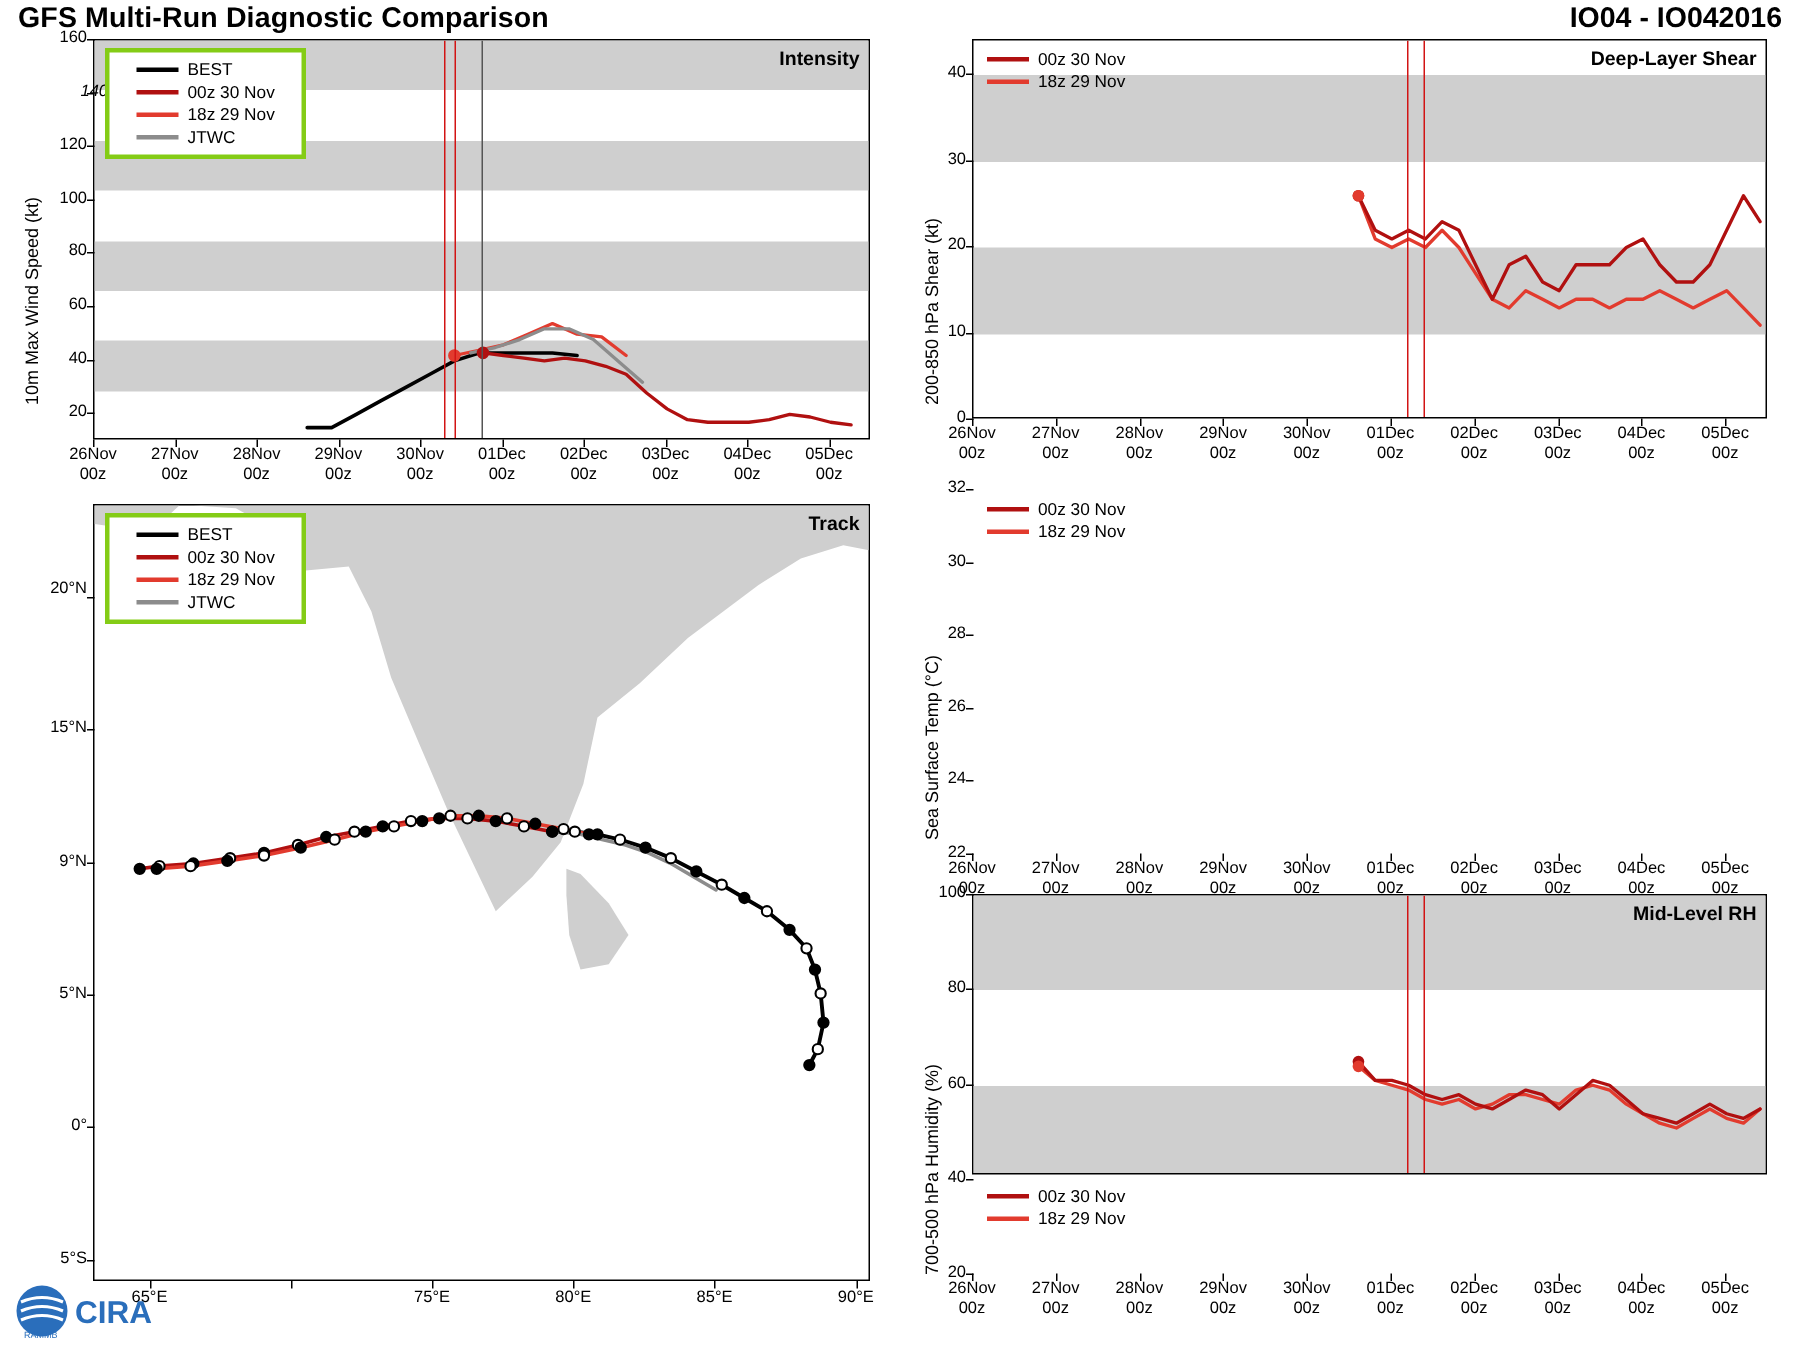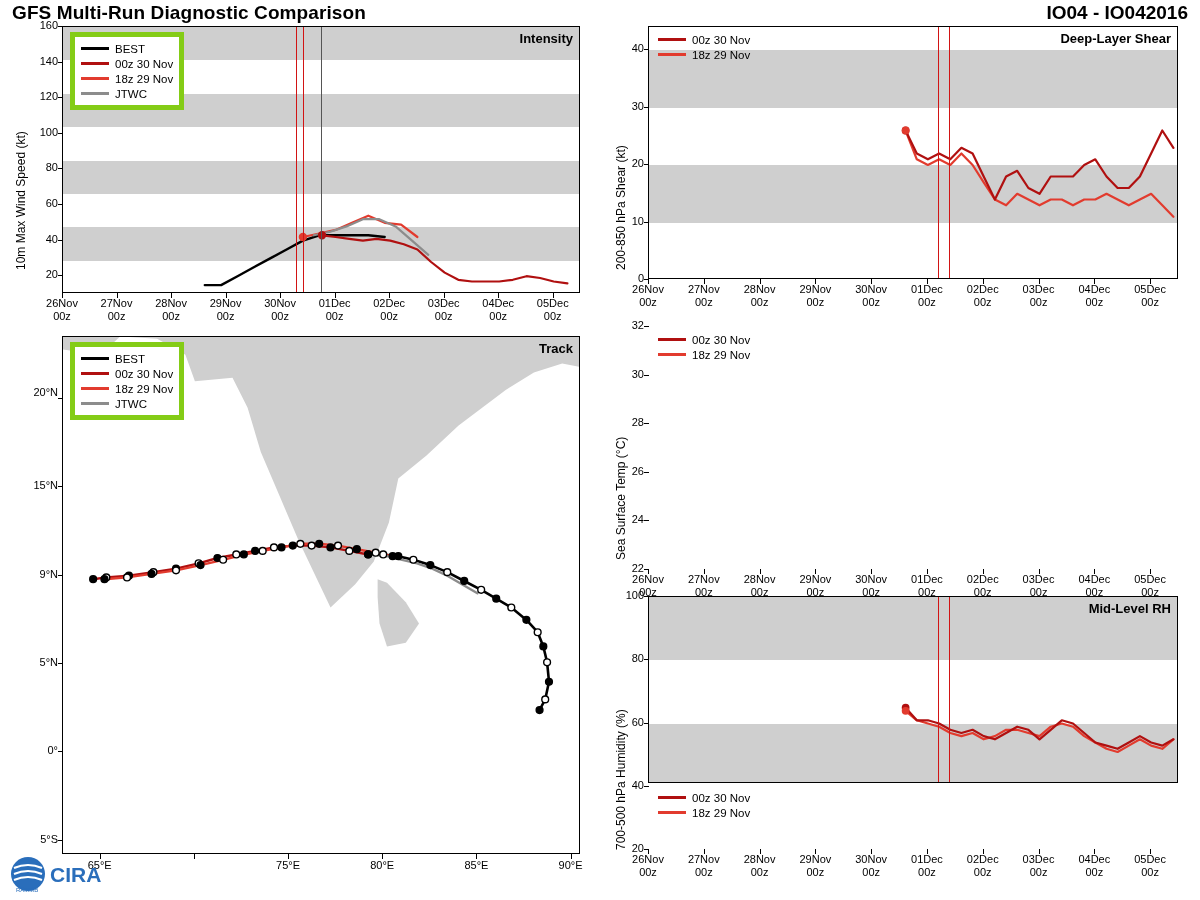--- a/index.html
+++ b/index.html
@@ -7,21 +7,21 @@
   .root{position:absolute;inset:0;}
 
   .hdr-left{position:absolute;left:12px;top:2px;font-size:19px;font-weight:bold;letter-spacing:.1px;}
   .hdr-right{position:absolute;right:12px;top:2px;font-size:19px;font-weight:bold;}
 
   .panel{position:absolute;box-sizing:border-box;}
   .plot{position:absolute;box-sizing:border-box;border:1px solid #000;background:#fff;overflow:hidden;}
   .band{position:absolute;left:0;right:0;background:#cfcfcf;}
   .ptitle{position:absolute;right:6px;top:4px;font-size:13px;font-weight:bold;color:#000;z-index:6;}
 
-  .legend{position:absolute;z-index:7;background:#fff;border:5px solid #84cc16;padding:4px 6px;}
+  .legend{position:absolute;z-index:7;background:#fff;border:3px solid #84cc16;padding:4px 18px;}
   .legend.nobox{border:none;background:transparent;padding:0;}
   .lrow{display:flex;align-items:center;height:15px;}
   .lline{width:28px;height:0;border-top-width:3px;border-top-style:solid;margin-right:6px;}
   .ltext{font-size:11.5px;}
 
   .xlab{position:absolute;font-size:11px;text-align:center;white-space:pre;line-height:13px;}
   .ylab{position:absolute;font-size:11px;text-align:right;white-space:nowrap;}
   .axtitle{position:absolute;font-size:12px;transform-origin:0 0;white-space:nowrap;}
 
   .vline{position:absolute;top:0;bottom:0;width:1px;z-index:5;}
@@ -87,21 +87,21 @@
         <div class="ylab" style="left: 22px; width: 36px; top: 212.6px;">40</div>
         <div class="tick" style="left: 58px; top: 219.6px; width: 5px; height: 1px;"></div>
         <div class="ylab" style="left: 22px; width: 36px; top: 177px;">60</div>
         <div class="tick" style="left: 58px; top: 184px; width: 5px; height: 1px;"></div>
         <div class="ylab" style="left: 22px; width: 36px; top: 141.4px;">80</div>
         <div class="tick" style="left: 58px; top: 148.4px; width: 5px; height: 1px;"></div>
         <div class="ylab" style="left: 22px; width: 36px; top: 105.8px;">100</div>
         <div class="tick" style="left: 58px; top: 112.8px; width: 5px; height: 1px;"></div>
         <div class="ylab" style="left: 22px; width: 36px; top: 70.2px;">120</div>
         <div class="tick" style="left: 58px; top: 77.2px; width: 5px; height: 1px;"></div>
-        <div class="ylab" style="left: 22px; width: 36px; top: 34.6px;">140</div>
+        <div class="ylab" style="left: 36px; width: 36px; top: 34.6px; font-style: italic;">140</div>
         <div class="tick" style="left: 58px; top: 41.6px; width: 5px; height: 1px;"></div>
         <div class="ylab" style="left: 22px; width: 36px; top: -1px;">160</div>
         <div class="tick" style="left: 58px; top: 6px; width: 5px; height: 1px;"></div>
       </div>
     <div id="intensityXTicks">
         <div class="xlab" style="left: 32px; width: 60px; top: 277px;">26Nov
 00z</div>
         <div class="tick" style="left: 62px; top: 273px; width: 1px; height: 5px;"></div>
         <div class="xlab" style="left: 86.5263px; width: 60px; top: 277px;">27Nov
 00z</div>

